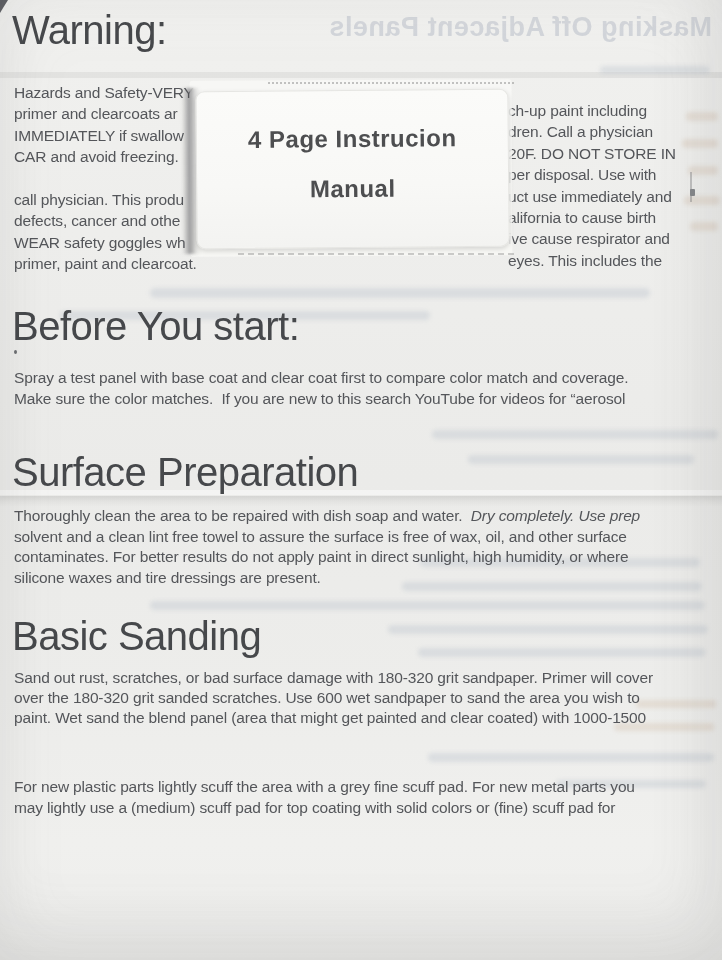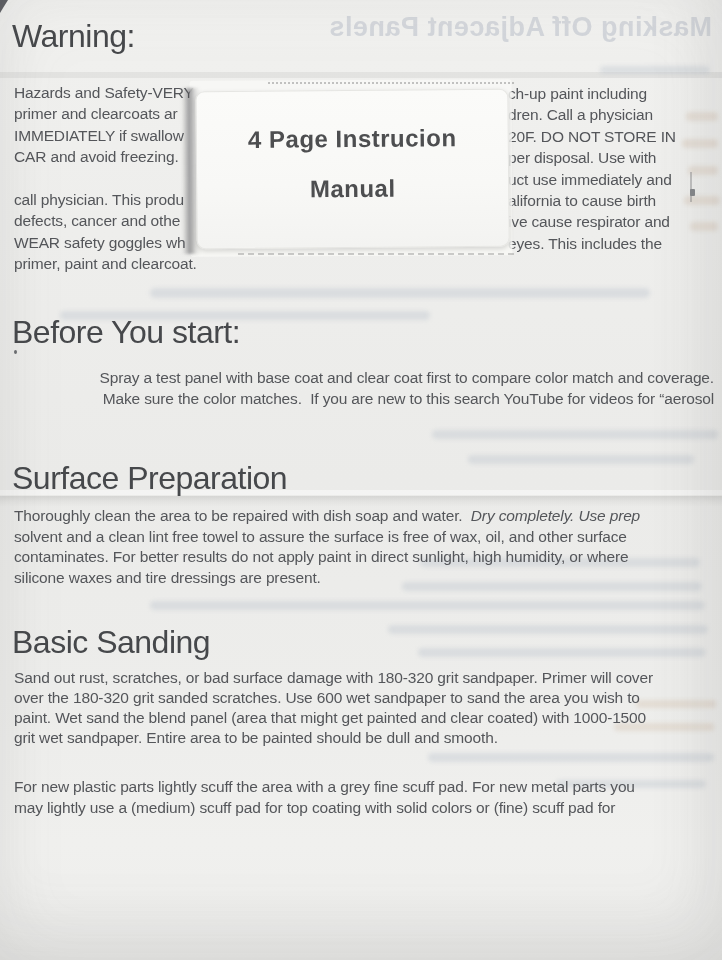--- a/index.html
+++ b/index.html
@@ -7,28 +7,28 @@
     position:relative;width:722px;height:960px;overflow:hidden;
     font-family:"Liberation Sans","DejaVu Sans",sans-serif;
     background:
       linear-gradient(180deg, rgba(175,175,173,0.20) 0px, rgba(175,175,173,0.20) 6px, rgba(0,0,0,0) 6px) 0 72px / 722px 8px no-repeat,
       linear-gradient(180deg, rgba(255,255,255,0.45) 0px, rgba(255,255,255,0.45) 5px, rgba(0,0,0,0) 5px) 0 490px / 722px 6px no-repeat,
       linear-gradient(180deg, rgba(148,148,146,0.25) 0px, rgba(178,178,176,0.12) 6px, rgba(0,0,0,0) 11px) 0 496px / 722px 12px no-repeat,
       linear-gradient(180deg,#f3f3f1 0%,#f0f0ee 6%,#eeeeec 24%,#ebebe9 50%,#ededeb 72%,#f0f0ee 88%,#ededeb 100%);
   }
   .page::after{content:"";position:absolute;inset:0;pointer-events:none;
     box-shadow:inset 0 0 70px rgba(120,120,118,0.10), inset -16px -34px 60px rgba(110,110,108,0.10);}
-  .h1{position:absolute;left:12px;font-size:32px;font-weight:400;color:#46484b;letter-spacing:-0.5px;white-space:pre;margin-top:10px;}
+  .h1{position:absolute;left:12px;font-size:40px;font-weight:400;color:#46484b;letter-spacing:-0.5px;white-space:pre;}
   .body-text{position:absolute;left:14px;font-size:15.5px;color:#54565a;letter-spacing:-0.15px;}
   .pline{white-space:pre;line-height:21.4px;height:21.4px;}
   .pline-s{white-space:pre;line-height:20.6px;height:20.6px;}
   .pline-b{white-space:pre;line-height:19.9px;height:19.9px;}
   .wline{position:relative;height:21.4px;white-space:pre;line-height:21.4px;}
   .wline .frag-l{position:absolute;left:0;top:0;}
-  .wline .frag-r{position:absolute;left:494px;top:1px;}
+  .wline .frag-r{position:absolute;left:494px;top:18px;}
   .ital{font-style:italic;}
   
   .sticker-backing{position:absolute;left:190px;top:80px;width:322px;height:176px;
     background:rgba(248,248,246,0.85);border-radius:3px;transform:rotate(-0.3deg);}
   .perf-top{position:absolute;left:268px;top:82px;width:246px;border-top:2px dotted rgba(150,150,147,0.55);}
   .perf-bottom{position:absolute;left:238px;top:253px;width:276px;border-top:2px dashed rgba(158,158,155,0.50);}
   .sticker-shadow{position:absolute;left:182px;top:88px;width:18px;height:166px;
     background:linear-gradient(to right, rgba(90,90,92,0) 0%, rgba(80,80,84,0.55) 45%, rgba(90,90,92,0.18) 72%, rgba(90,90,92,0) 100%);
     filter:blur(1.5px);transform:rotate(-0.3deg);}
   .sticker{position:absolute;left:196px;top:90px;width:311px;height:156px;border-radius:9px;
@@ -123,38 +123,37 @@
   <div class="perf-top"></div>
   <div class="perf-bottom"></div>
   <div class="sticker-shadow"></div>
   <div class="sticker">
     <div class="line1">4 Page Instrucion</div>
     <div class="line2">Manual</div>
   </div>
 
   <div class="h1" style="top:304px;">Before You start:</div>
   <div class="stray-dot"></div>
-  <div class="body-text" style="top:367px;width:700px;text-align:right;">
+  <div class="body-text" style="top:367px;width:700px;">
     <div class="pline">Spray a test panel with base coat and clear coat first to compare color match and coverage.</div>
     <div class="pline">Make sure the color matches.  If you are new to this search YouTube for videos for “aerosol</div>
   </div>
 
   <div class="h1" style="top:450px;">Surface Preparation</div>
   <div class="body-text" style="top:506px;width:706px;">
     <div class="pline-s"><span>Thoroughly clean the area to be repaired with dish soap and water.  </span><span class="ital">Dry completely. Use prep</span></div>
     <div class="pline-s">solvent and a clean lint free towel to assure the surface is free of wax, oil, and other surface</div>
     <div class="pline-s">contaminates. For better results do not apply paint in direct sunlight, high humidity, or where</div>
     <div class="pline-s">silicone waxes and tire dressings are present.</div>
   </div>
 
   <div class="h1" style="top:614px;">Basic Sanding</div>
   <div class="body-text" style="top:668px;width:706px;">
     <div class="pline-b">Sand out rust, scratches, or bad surface damage with 180-320 grit sandpaper. Primer will cover</div>
     <div class="pline-b">over the 180-320 grit sanded scratches. Use 600 wet sandpaper to sand the area you wish to</div>
     <div class="pline-b">paint. Wet sand the blend panel (area that might get painted and clear coated) with 1000-1500</div>
-    <div class="pline-b">grit wet sandpaper. Entire area to be painted should be dull and smooth.</div>
   </div>
   <div class="body-text" style="top:766px;width:706px;margin-top:10px;">
     <div class="pline">For new plastic parts lightly scuff the area with a grey fine scuff pad. For new metal parts you</div>
     <div class="pline">may lightly use a (medium) scuff pad for top coating with solid colors or (fine) scuff pad for</div>
   </div>
 
 </div>
 
 </body></html>

